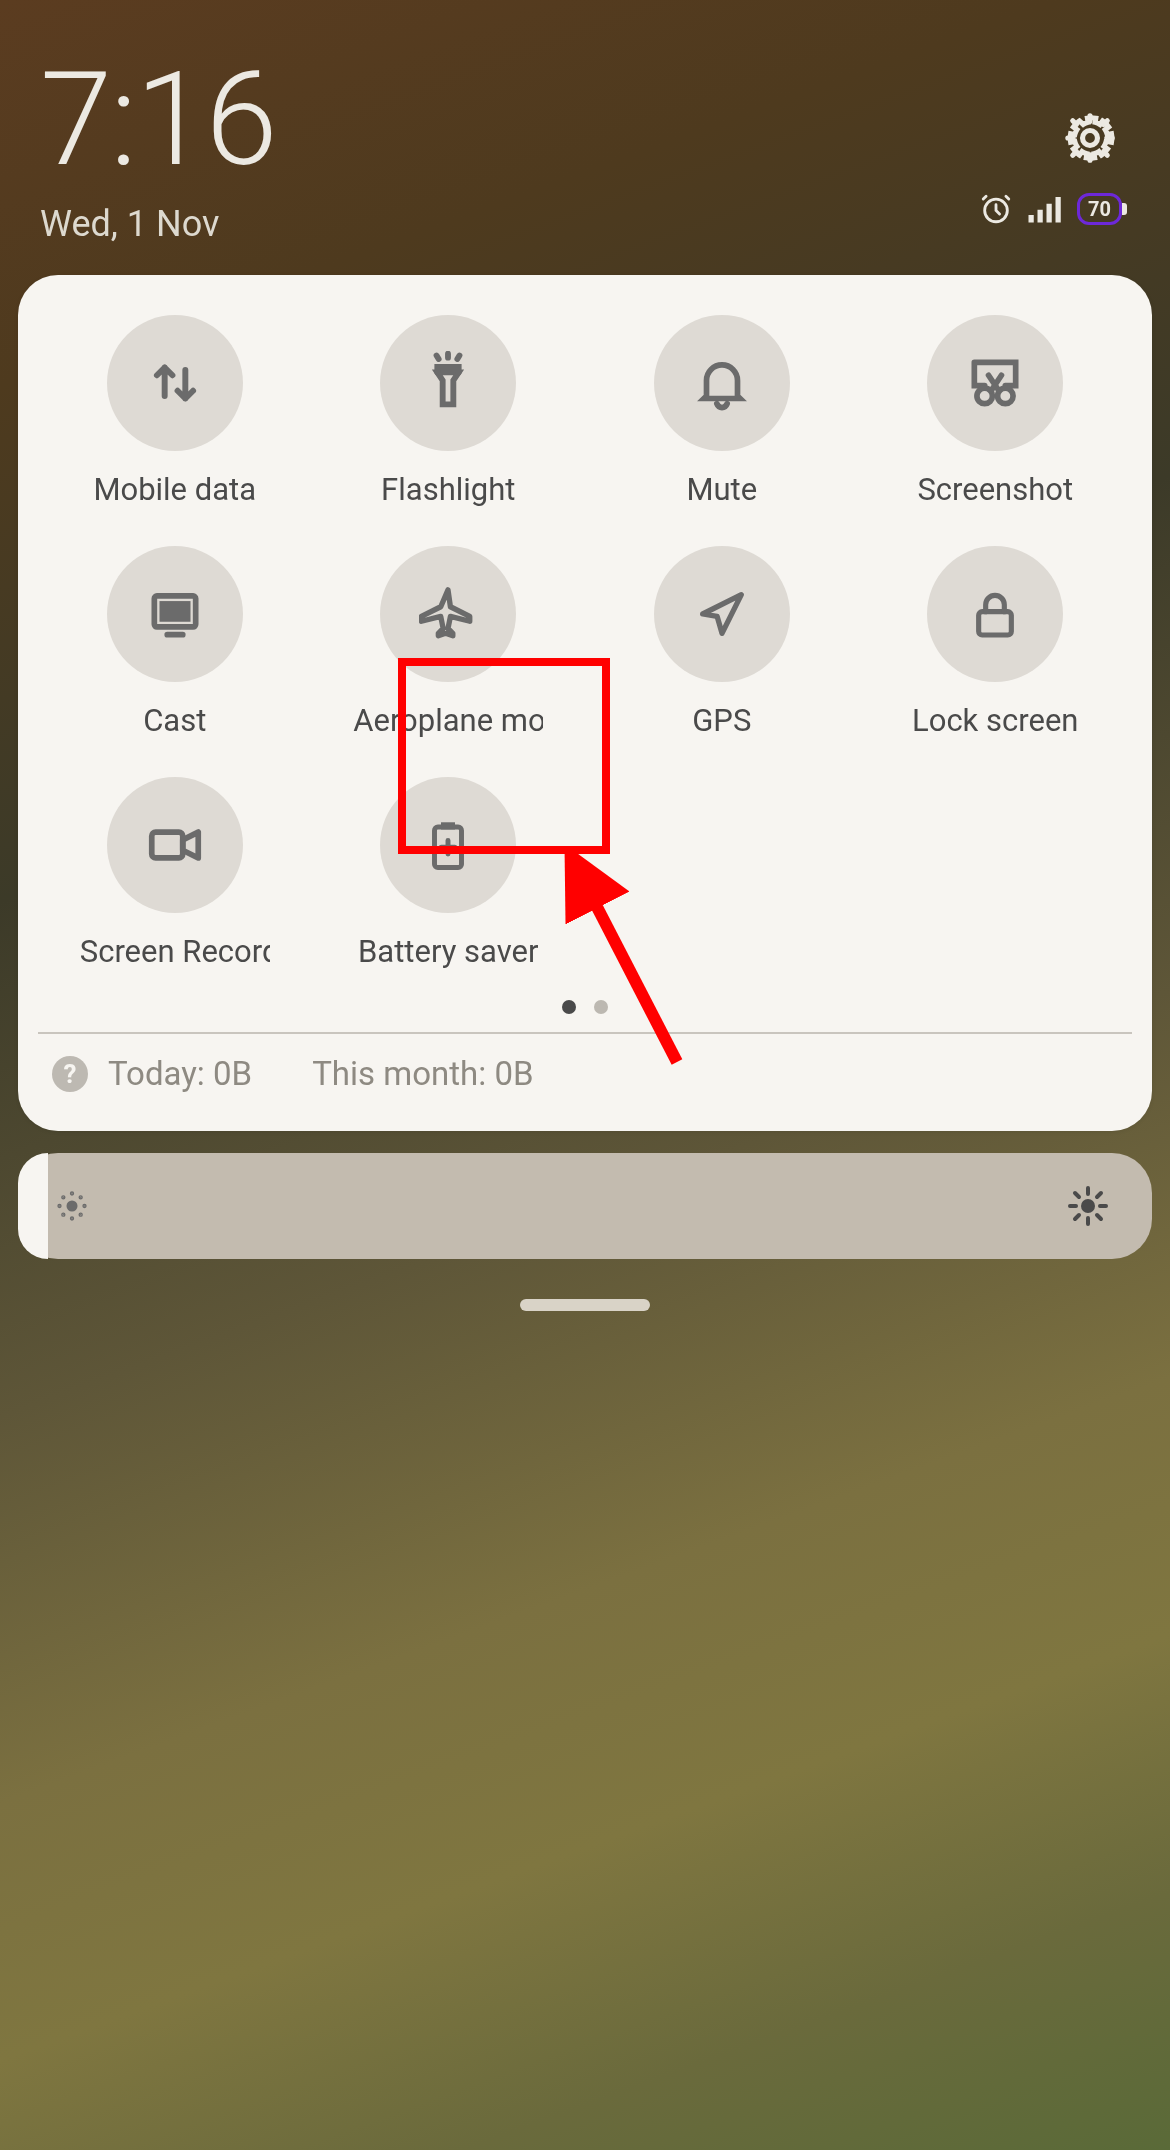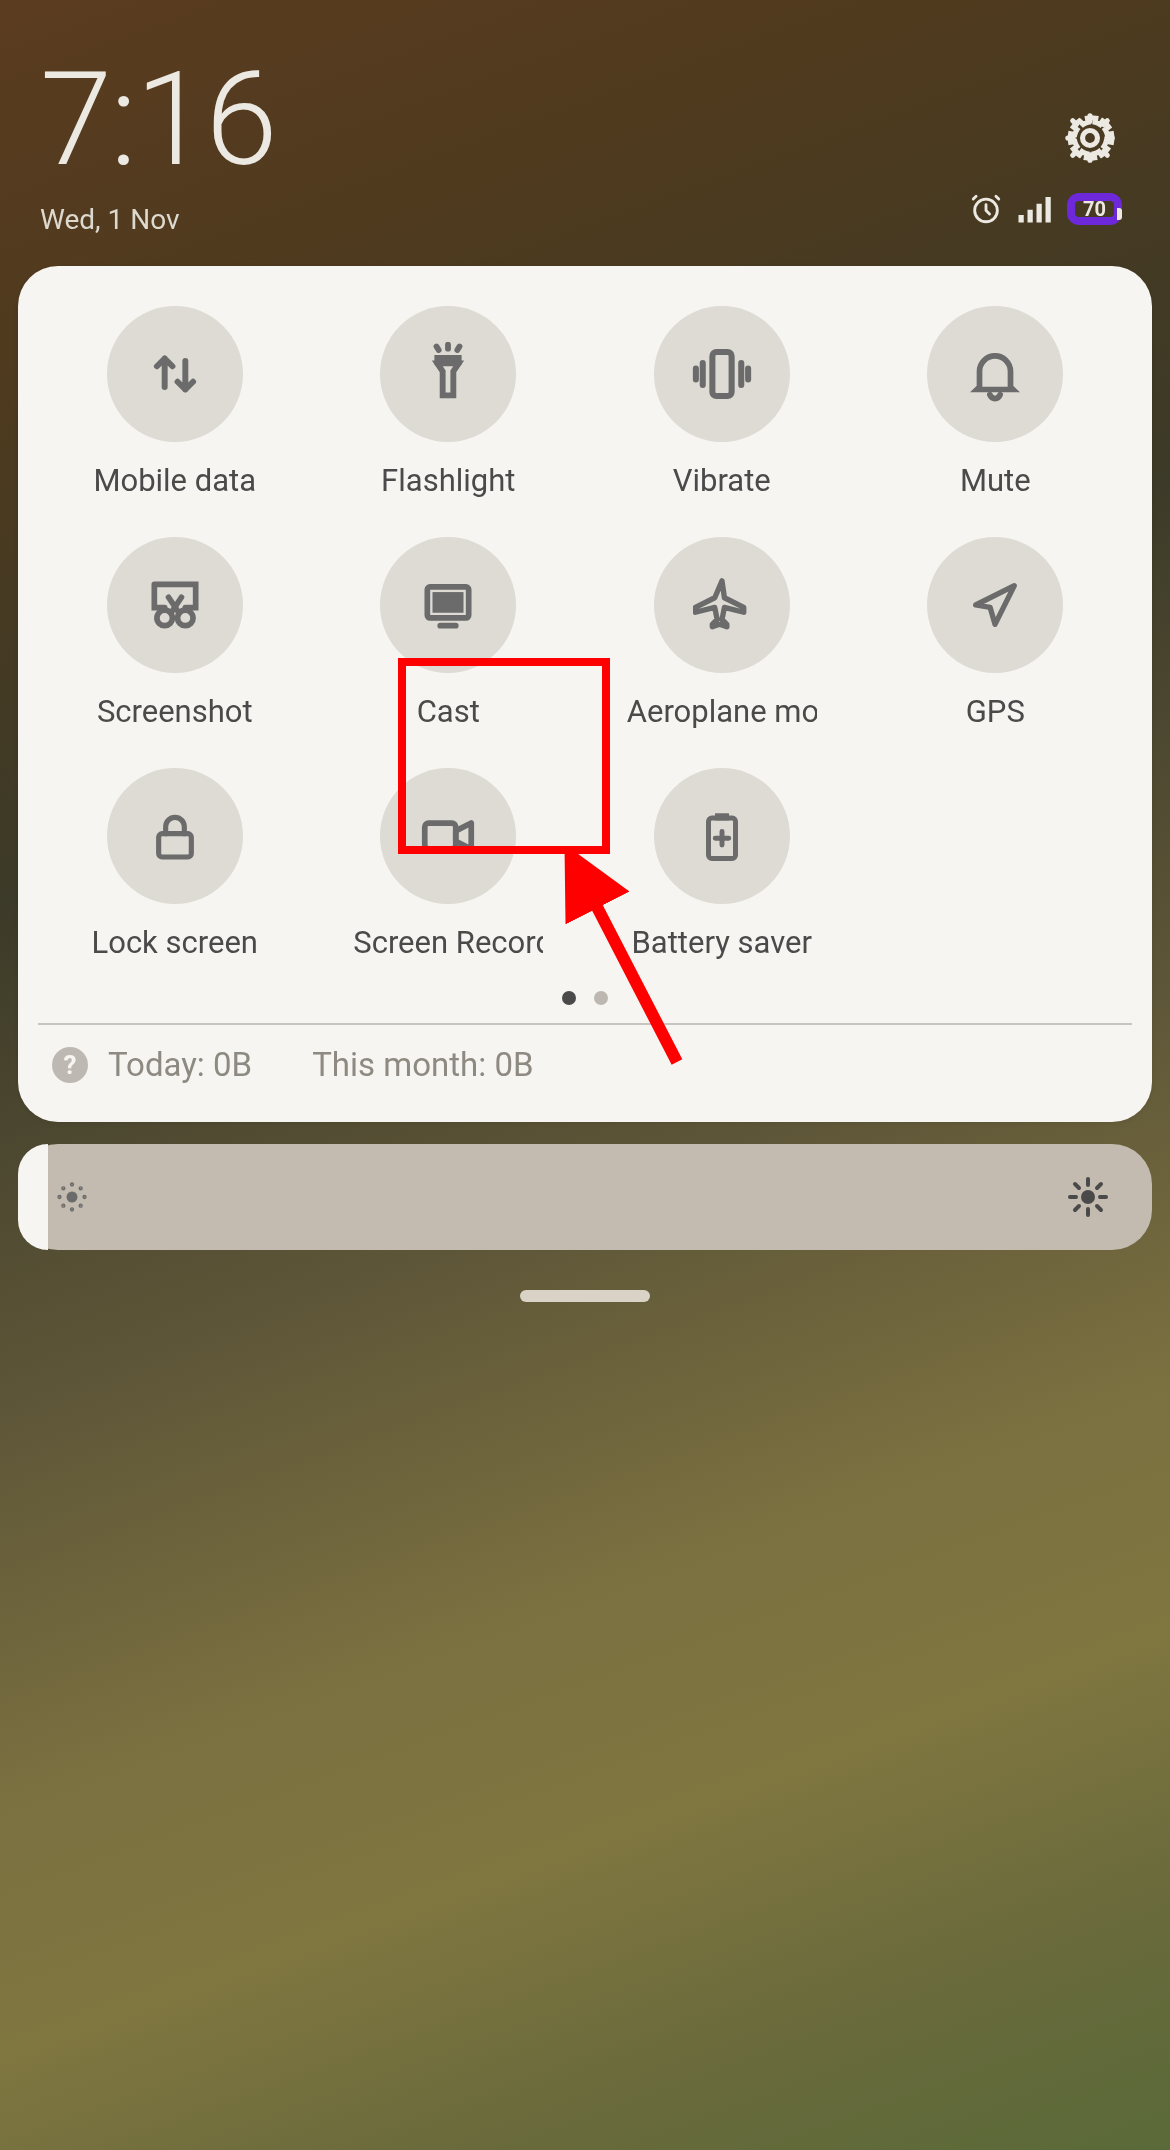--- a/index.html
+++ b/index.html
@@ -15,21 +15,21 @@
     padding:55px 26px 30px 40px;
     color:#ece9e2;
   }
   .time{
     font-size:130px;
     font-weight:300;
     letter-spacing:-2px;
     line-height:1;
   }
   .date{
-    font-size:28px;
+    font-size:36px;
     font-weight:400;
     margin-top:18px;
     color:#ddd9cf;
   }
   .settings-btn{
     position:absolute;
     right:52px;
     top:110px;
   }
   .status-icons{
@@ -37,21 +37,21 @@
     right:48px;
     top:192px;
     display:flex;
     align-items:center;
     gap:14px;
   }
   .batt{
     display:inline-flex;
     align-items:center;
     justify-content:center;
-    border:8px solid #6d28d9;
+    border:3px solid #6d28d9;
     border-radius:12px;
     font-size:20px;
     font-weight:700;
     height:32px;
     padding:0 8px;
     position:relative;
     color:#ece9e2;
   }
   .batt:after{
     content:"";
@@ -205,29 +205,20 @@
       <div class="circle">
           <svg width="64" height="64" viewBox="0 0 24 24" fill="none" stroke="#6b6b6b" stroke-width="2.2" stroke-linecap="round">
             <path d="M8 8h8l-2 3v9h-4v-9z"></path>
             <path d="M8 8V6h8v2"></path>
             <path d="M12 2.5V1M8.5 3l-.8-1.3M15.5 3l.8-1.3"></path>
           </svg>
         </div>
       <div class="label">Flashlight</div>
     </div>
 
-    <div class="tile">
-      <div class="circle">
-          <svg width="66" height="66" viewBox="0 0 24 24" fill="none" stroke="#6b6b6b" stroke-width="2.2" stroke-linecap="round">
-            <rect x="8.5" y="4" width="7" height="16" rx="1.5"></rect>
-            <path d="M5 8v8M2.5 10v4M19 8v8M21.5 10v4"></path>
-          </svg>
-        </div>
-      <div class="label">Vibrate</div>
-    </div>
 
     <div class="tile">
       <div class="circle">
           <svg width="62" height="62" viewBox="0 0 24 24" fill="none" stroke="#6b6b6b" stroke-width="2.2" stroke-linecap="round">
             <path d="M6 17V11a6 6 0 0 1 12 0v6l1 1H5z"></path>
             <path d="M10 20c.4 1 1.2 1.5 2 1.5s1.6-.5 2-1.5"></path>
           </svg>
         </div>
       <div class="label">Mute</div>
     </div>

